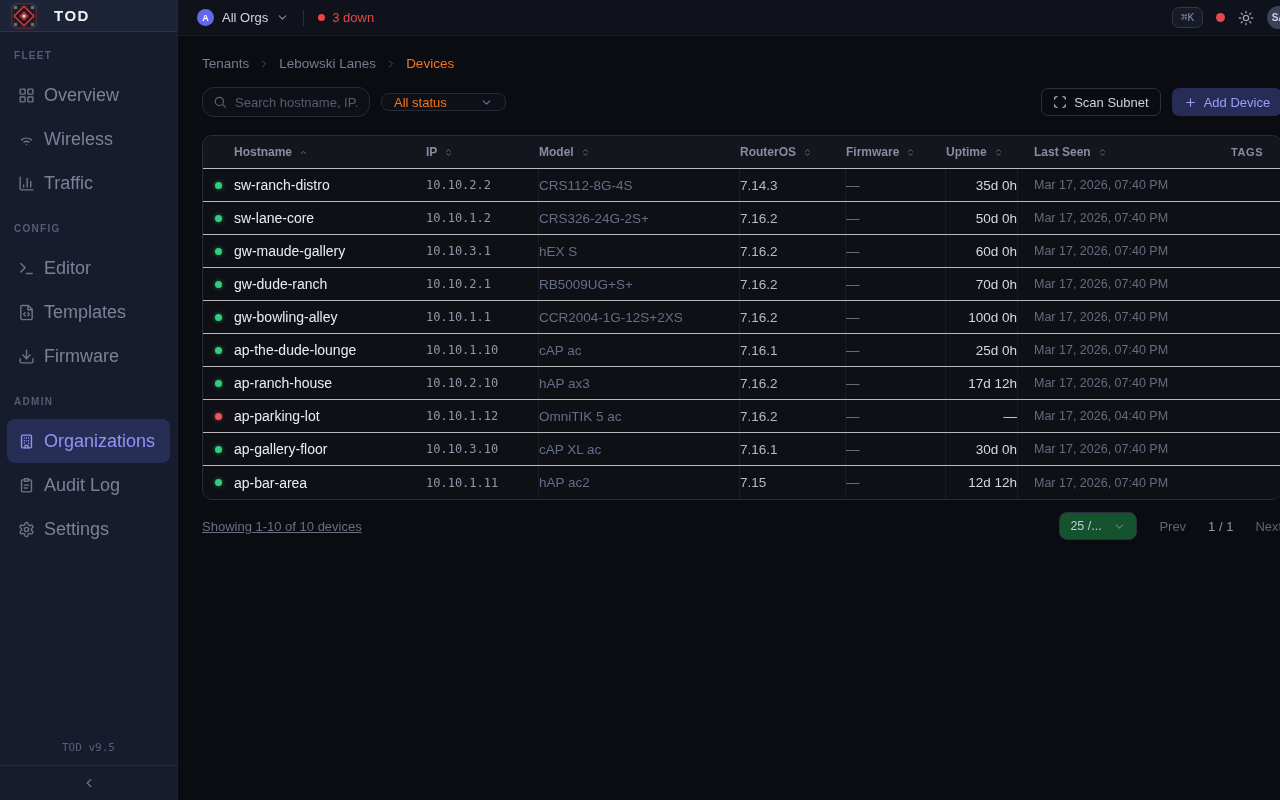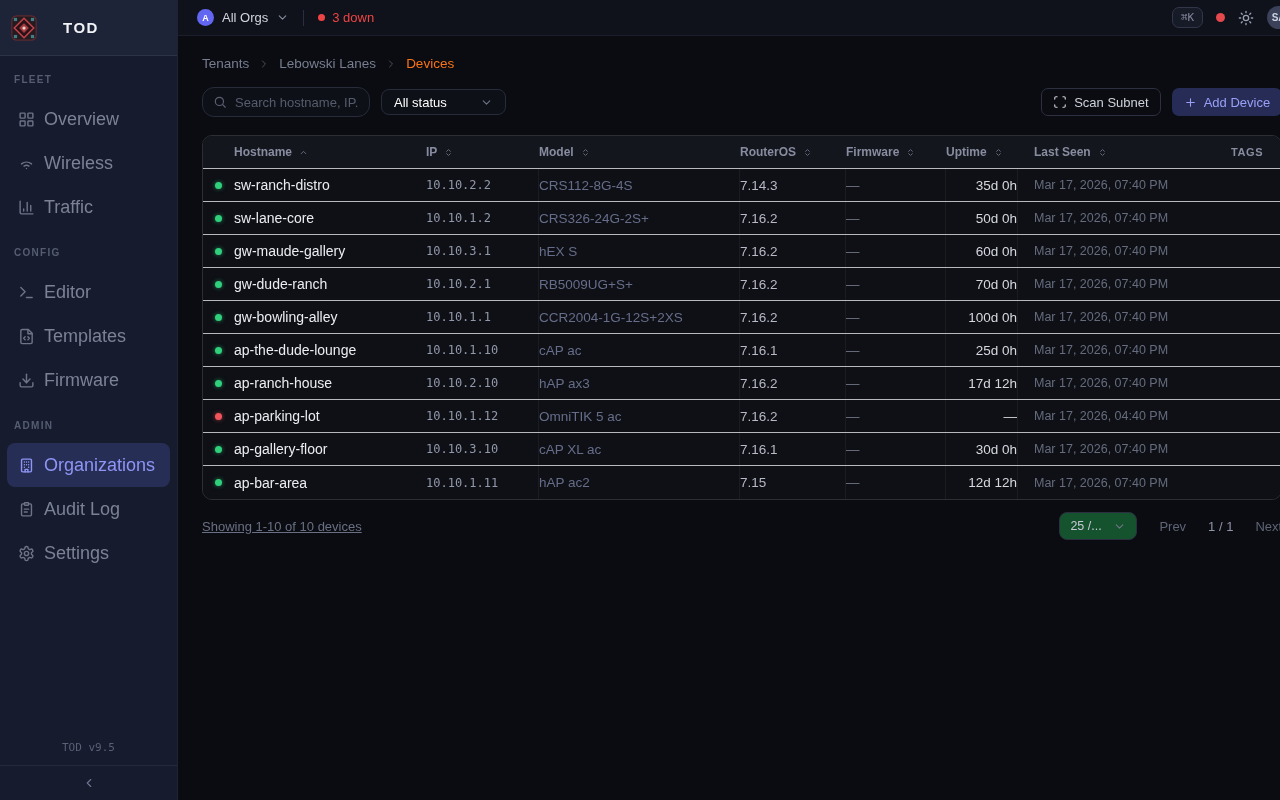--- a/index.html
+++ b/index.html
@@ -6,21 +6,21 @@
   html,body { width:1280px; height:800px; overflow:hidden; background:#0a0c11;
     font-family:"Liberation Sans", sans-serif; color:#d8dae2; }
   svg { display:block; }
   .ic { stroke:currentColor; fill:none; stroke-width:2; stroke-linecap:round; stroke-linejoin:round; }
 
   .app { display:flex; width:1280px; height:800px; }
 
   
   .sidebar { position:relative; width:178px; height:800px; background:#161b2d;
     border-right:1px solid #1e2233; flex:none; }
-  .brand { height:56px; background:#1e2437; display:flex; align-items:center; gap:26px;
+  .brand { height:32px; background:#1e2437; display:flex; align-items:center; gap:17px;
     padding:12px 11px; border-bottom:1px solid rgba(255,255,255,0.07); cursor:pointer; }
   .brand-name { font-size:15px; font-weight:700; letter-spacing:1.5px; color:#f2f3f7; }
   .nav-section { margin-top:18px; }
   .nav-label { font-size:10px; font-weight:700; letter-spacing:1.3px; color:#565d73;
     padding:0 14px; margin-bottom:12px; }
   .nav-item { height:44px; margin:0 7px; padding:0 11px; display:flex; align-items:center;
     gap:9px; border-radius:8px; color:#7c8296; font-size:18px; cursor:pointer; }
   .nav-item .nav-ic { color:#6e7488; width:17px; height:17px; }
   .nav-item .nav-ic svg { width:17px; height:17px; }
   .nav-item.active { background:#272e55; color:#8e95f5; }
@@ -63,23 +63,23 @@
   .bc-current { color:#f97316; font-weight:500; }
 
   .toolbar { display:flex; align-items:center; margin-bottom:18px; }
   .search-box { width:168px; height:30px; background:#0e1017; border:1px solid #272b3a;
     border-radius:12px; display:flex; align-items:center; gap:8px; padding:0 10px; }
   .search-box .s-ic { color:#5b6070; }
   .search-box svg { width:14px; height:14px; }
   .search-box input { flex:1; background:transparent; border:none; outline:none; color:#d6d8e0;
     font-size:13px; font-family:"Liberation Sans", sans-serif; min-width:0; }
   .search-box input::placeholder { color:#565c6e; }
-  .select { height:26px; background:#0e1017; border:1px solid #272b3a; border-radius:8px;
+  .select { height:18px; background:#0e1017; border:1px solid #272b3a; border-radius:8px;
     display:flex; align-items:center; justify-content:space-between; padding:0 12px;
-    color:#ffffff; font-size:13px; cursor:pointer; }
+    color:#f97316; font-size:13px; cursor:pointer; }
   .status-filter { width:125px; margin-left:11px; }
   .select .chev { color:#6f7589; }
   .spacer { flex:1; }
   .btn { display:flex; align-items:center; gap:7px; height:28px; border-radius:7px;
     font-size:13px; cursor:pointer; border:none; font-family:"Liberation Sans", sans-serif; }
   .btn.ghost { background:transparent; border:1px solid #2c3040; color:#ced1da; padding:5px 11px; }
   .btn.ghost svg { width:14px; height:14px; }
   .btn.primary { background:#262c55; color:#9aa0f8; padding:0 12px; margin-left:11px; }
   .btn.primary svg { width:13px; height:13px; }
 

